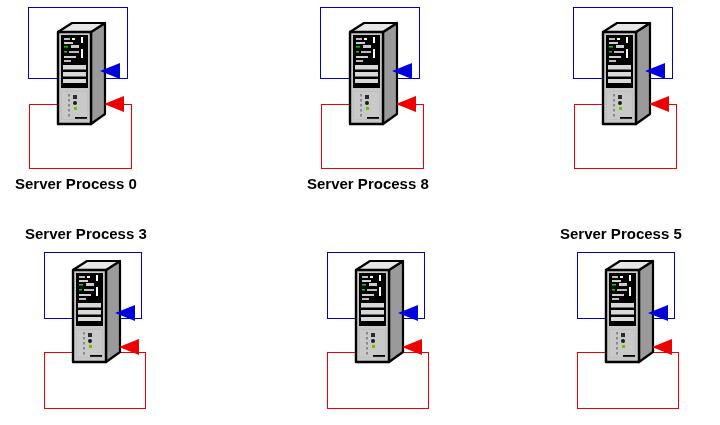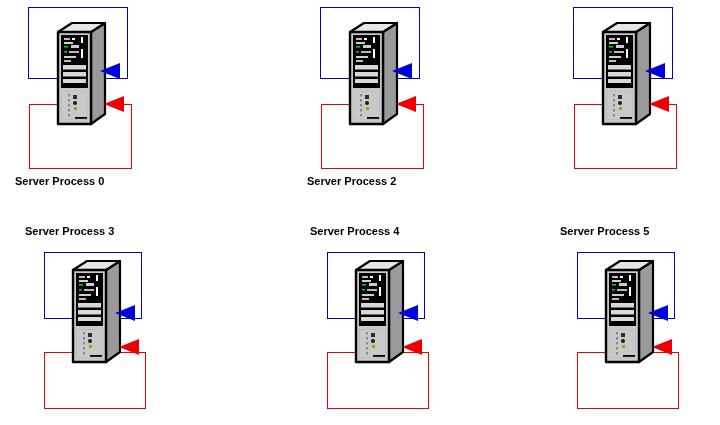--- a/index.html
+++ b/index.html
@@ -61,21 +61,21 @@
     position: absolute;
     width: 52px;
     height: 112px;
   }
   .server svg { display: block; }
 
   
   .label {
     position: absolute;
     font-family: "Liberation Sans", sans-serif;
-    font-size: 11px;
+    font-size: 15px;
     font-weight: bold;
     color: #000000;
     white-space: nowrap;
     letter-spacing: 0px;
   }
 </style>
 </head>
 <body>
 
 <div id="canvas">
@@ -162,21 +162,21 @@
 
         <rect x="18" y="77" width="4" height="4" fill="#2b2b2b"></rect>
         <circle cx="20" cy="85" r="2" fill="#1a1a1a"></circle>
         <rect x="19" y="89" width="3" height="3" fill="#6ec000"></rect>
 
         <rect x="20" y="99" width="12" height="1.8" fill="#000000"></rect>
       </svg>
     </div>
     <div class="arrow blue" style="left: 137px; top: 63px; border-right-color: rgb(0, 0, 221);"></div>
     <div class="arrow red" style="left: 141px; top: 96px; border-right-color: rgb(238, 0, 0);"></div>
-    <div class="label" style="left: 52px; top: 175px; color: rgb(0, 0, 0);">Server Process 2</div>
+    <div class="label" style="left: 52px; top: 175px; color: rgb(0, 0, 0);">Server Process 8</div>
   </div>
     <div class="process-cell" style="left: 480px; top: 0px;">
     <div class="conn-rect blue" style="left: 93px; top: 7px; width: 100px; height: 72px; border-color: rgb(0, 0, 204);"></div>
     <div class="conn-rect red" style="left: 94px; top: 104px; width: 103px; height: 65px; border-color: rgb(238, 0, 0);"></div>
     <div class="server" style="left: 120px; top: 18px;">
       <svg viewBox="0 0 52 112" width="52" height="112" xmlns="http://www.w3.org/2000/svg">
 
         <path d="M36,14 L50,5 L50,96 L36,106 Z" fill="#9a9a9a" stroke="#000000" stroke-width="2.2" stroke-linejoin="round"></path>
 
         <path d="M3,14 L17,5 L50,5 L36,14 Z" fill="#e6e6e6" stroke="#000000" stroke-width="2.2" stroke-linejoin="round"></path>
@@ -299,21 +299,20 @@
 
         <rect x="18" y="77" width="4" height="4" fill="#2b2b2b"></rect>
         <circle cx="20" cy="85" r="2" fill="#1a1a1a"></circle>
         <rect x="19" y="89" width="3" height="3" fill="#6ec000"></rect>
 
         <rect x="20" y="99" width="12" height="1.8" fill="#000000"></rect>
       </svg>
     </div>
     <div class="arrow blue" style="left: 143px; top: 92px; border-right-color: rgb(0, 0, 221);"></div>
     <div class="arrow red" style="left: 147px; top: 126px; border-right-color: rgb(238, 0, 0);"></div>
-    <div class="label" style="left: 55px; top: 12px; color: rgb(0, 0, 0);">Server Process 4</div>
   </div>
     <div class="process-cell" style="left: 480px; top: 213px; text-align: center;">
     <div class="conn-rect blue" style="left: 97px; top: 39px; width: 98px; height: 67px; border-color: rgb(0, 0, 204);"></div>
     <div class="conn-rect red" style="left: 97px; top: 139px; width: 102px; height: 57px; border-color: rgb(238, 0, 0);"></div>
     <div class="server" style="left: 123px; top: 43px;">
       <svg viewBox="0 0 52 112" width="52" height="112" xmlns="http://www.w3.org/2000/svg">
 
         <path d="M36,14 L50,5 L50,96 L36,106 Z" fill="#9a9a9a" stroke="#000000" stroke-width="2.2" stroke-linejoin="round"></path>
 
         <path d="M3,14 L17,5 L50,5 L36,14 Z" fill="#e6e6e6" stroke="#000000" stroke-width="2.2" stroke-linejoin="round"></path>

